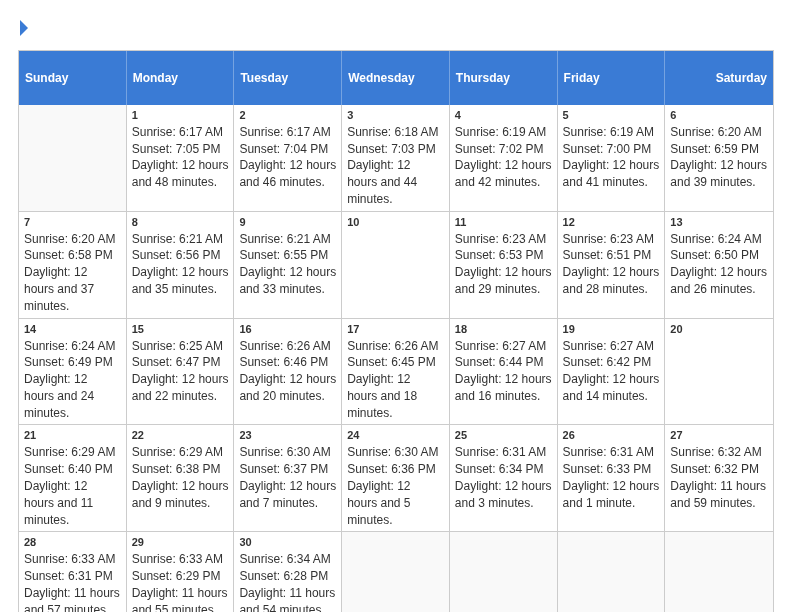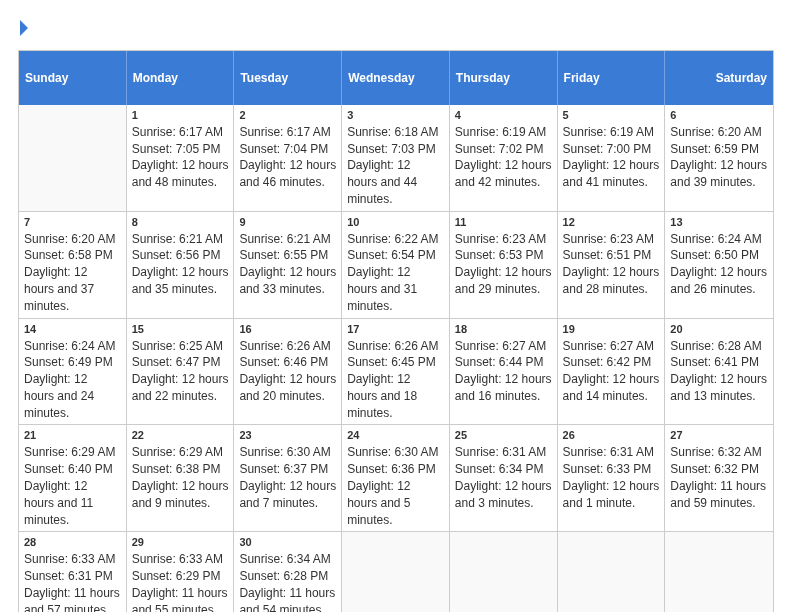--- a/index.html
+++ b/index.html
@@ -186,21 +186,20 @@
           <div class="cal-cell">
             <span class="day-num">8</span>
             <div class="cell-info">Sunrise: 6:21 AM<br>Sunset: 6:56 PM<br>Daylight: 12 hours and 35 minutes.</div>
           </div>
           <div class="cal-cell">
             <span class="day-num">9</span>
             <div class="cell-info">Sunrise: 6:21 AM<br>Sunset: 6:55 PM<br>Daylight: 12 hours and 33 minutes.</div>
           </div>
           <div class="cal-cell">
             <span class="day-num">10</span>
-            <div class="cell-info">Sunrise: 6:22 AM<br>Sunset: 6:54 PM<br>Daylight: 12 hours and 31 minutes.</div>
           </div>
           <div class="cal-cell">
             <span class="day-num">11</span>
             <div class="cell-info">Sunrise: 6:23 AM<br>Sunset: 6:53 PM<br>Daylight: 12 hours and 29 minutes.</div>
           </div>
           <div class="cal-cell">
             <span class="day-num">12</span>
             <div class="cell-info">Sunrise: 6:23 AM<br>Sunset: 6:51 PM<br>Daylight: 12 hours and 28 minutes.</div>
           </div>
           <div class="cal-cell">
@@ -228,21 +227,20 @@
           <div class="cal-cell">
             <span class="day-num">18</span>
             <div class="cell-info">Sunrise: 6:27 AM<br>Sunset: 6:44 PM<br>Daylight: 12 hours and 16 minutes.</div>
           </div>
           <div class="cal-cell">
             <span class="day-num">19</span>
             <div class="cell-info">Sunrise: 6:27 AM<br>Sunset: 6:42 PM<br>Daylight: 12 hours and 14 minutes.</div>
           </div>
           <div class="cal-cell">
             <span class="day-num">20</span>
-            <div class="cell-info">Sunrise: 6:28 AM<br>Sunset: 6:41 PM<br>Daylight: 12 hours and 13 minutes.</div>
           </div>
         </div>
         <div class="cal-row">
           <div class="cal-cell">
             <span class="day-num">21</span>
             <div class="cell-info">Sunrise: 6:29 AM<br>Sunset: 6:40 PM<br>Daylight: 12 hours and 11 minutes.</div>
           </div>
           <div class="cal-cell">
             <span class="day-num">22</span>
             <div class="cell-info">Sunrise: 6:29 AM<br>Sunset: 6:38 PM<br>Daylight: 12 hours and 9 minutes.</div>

